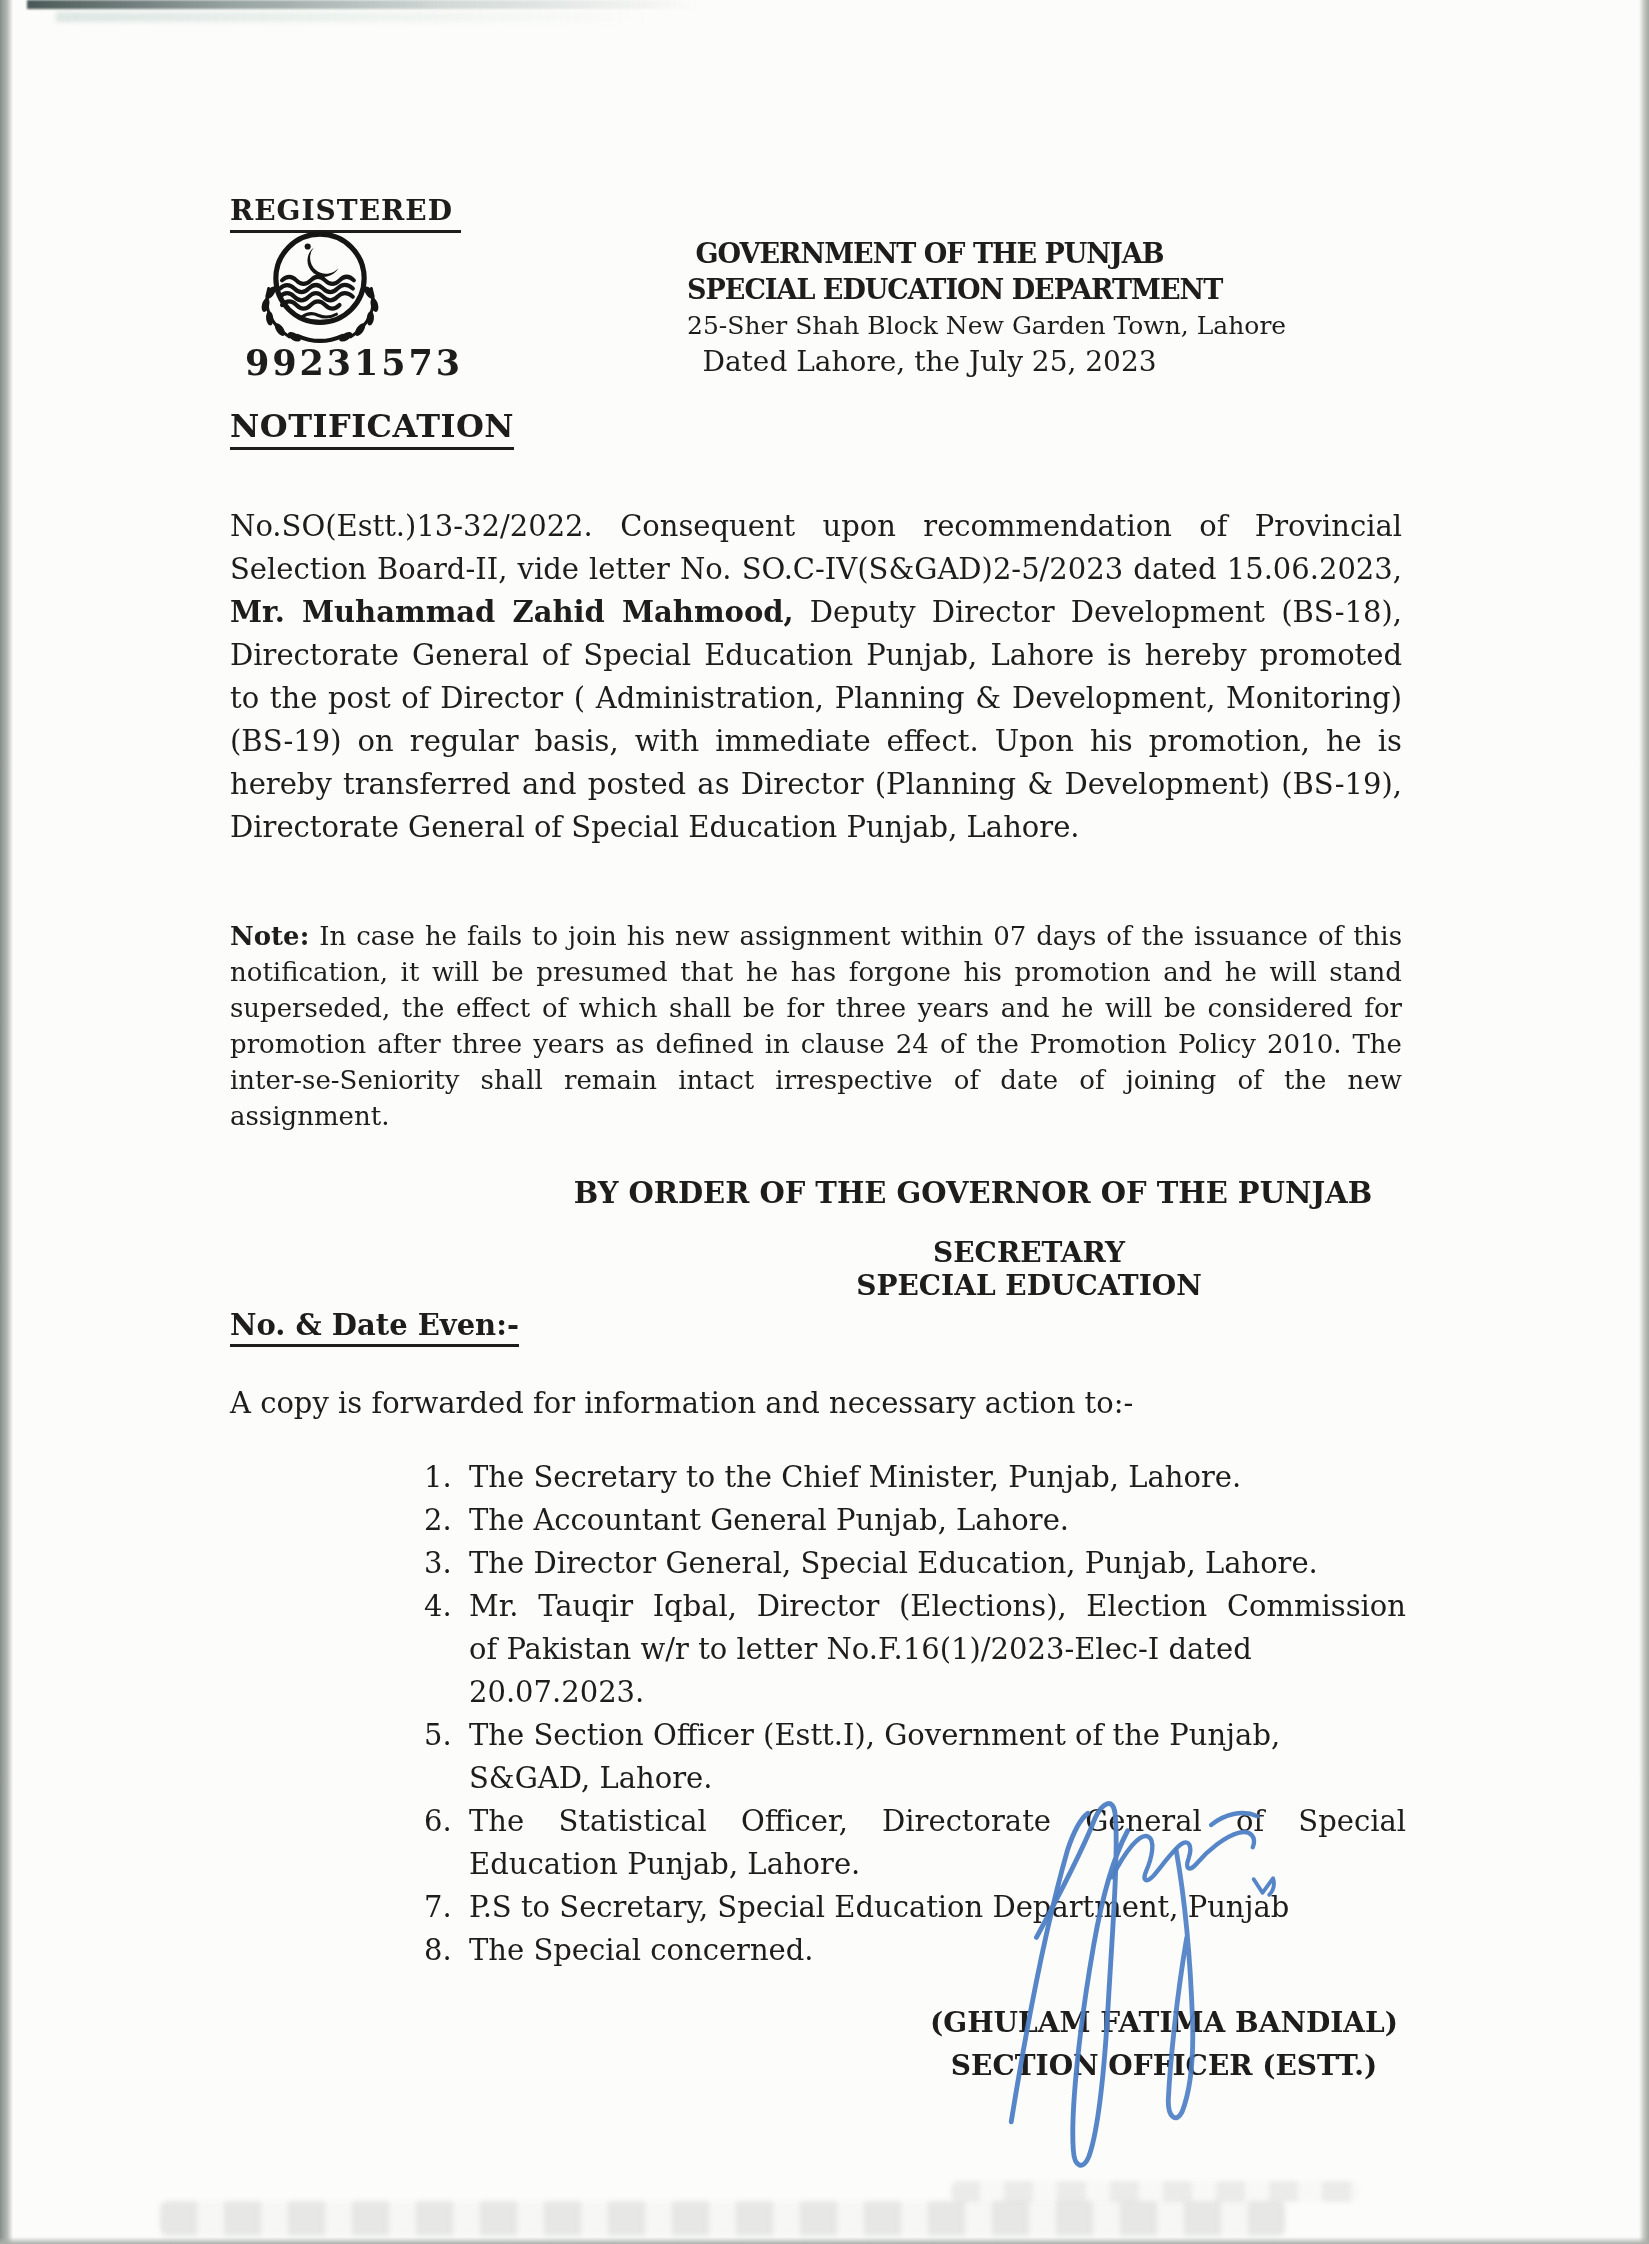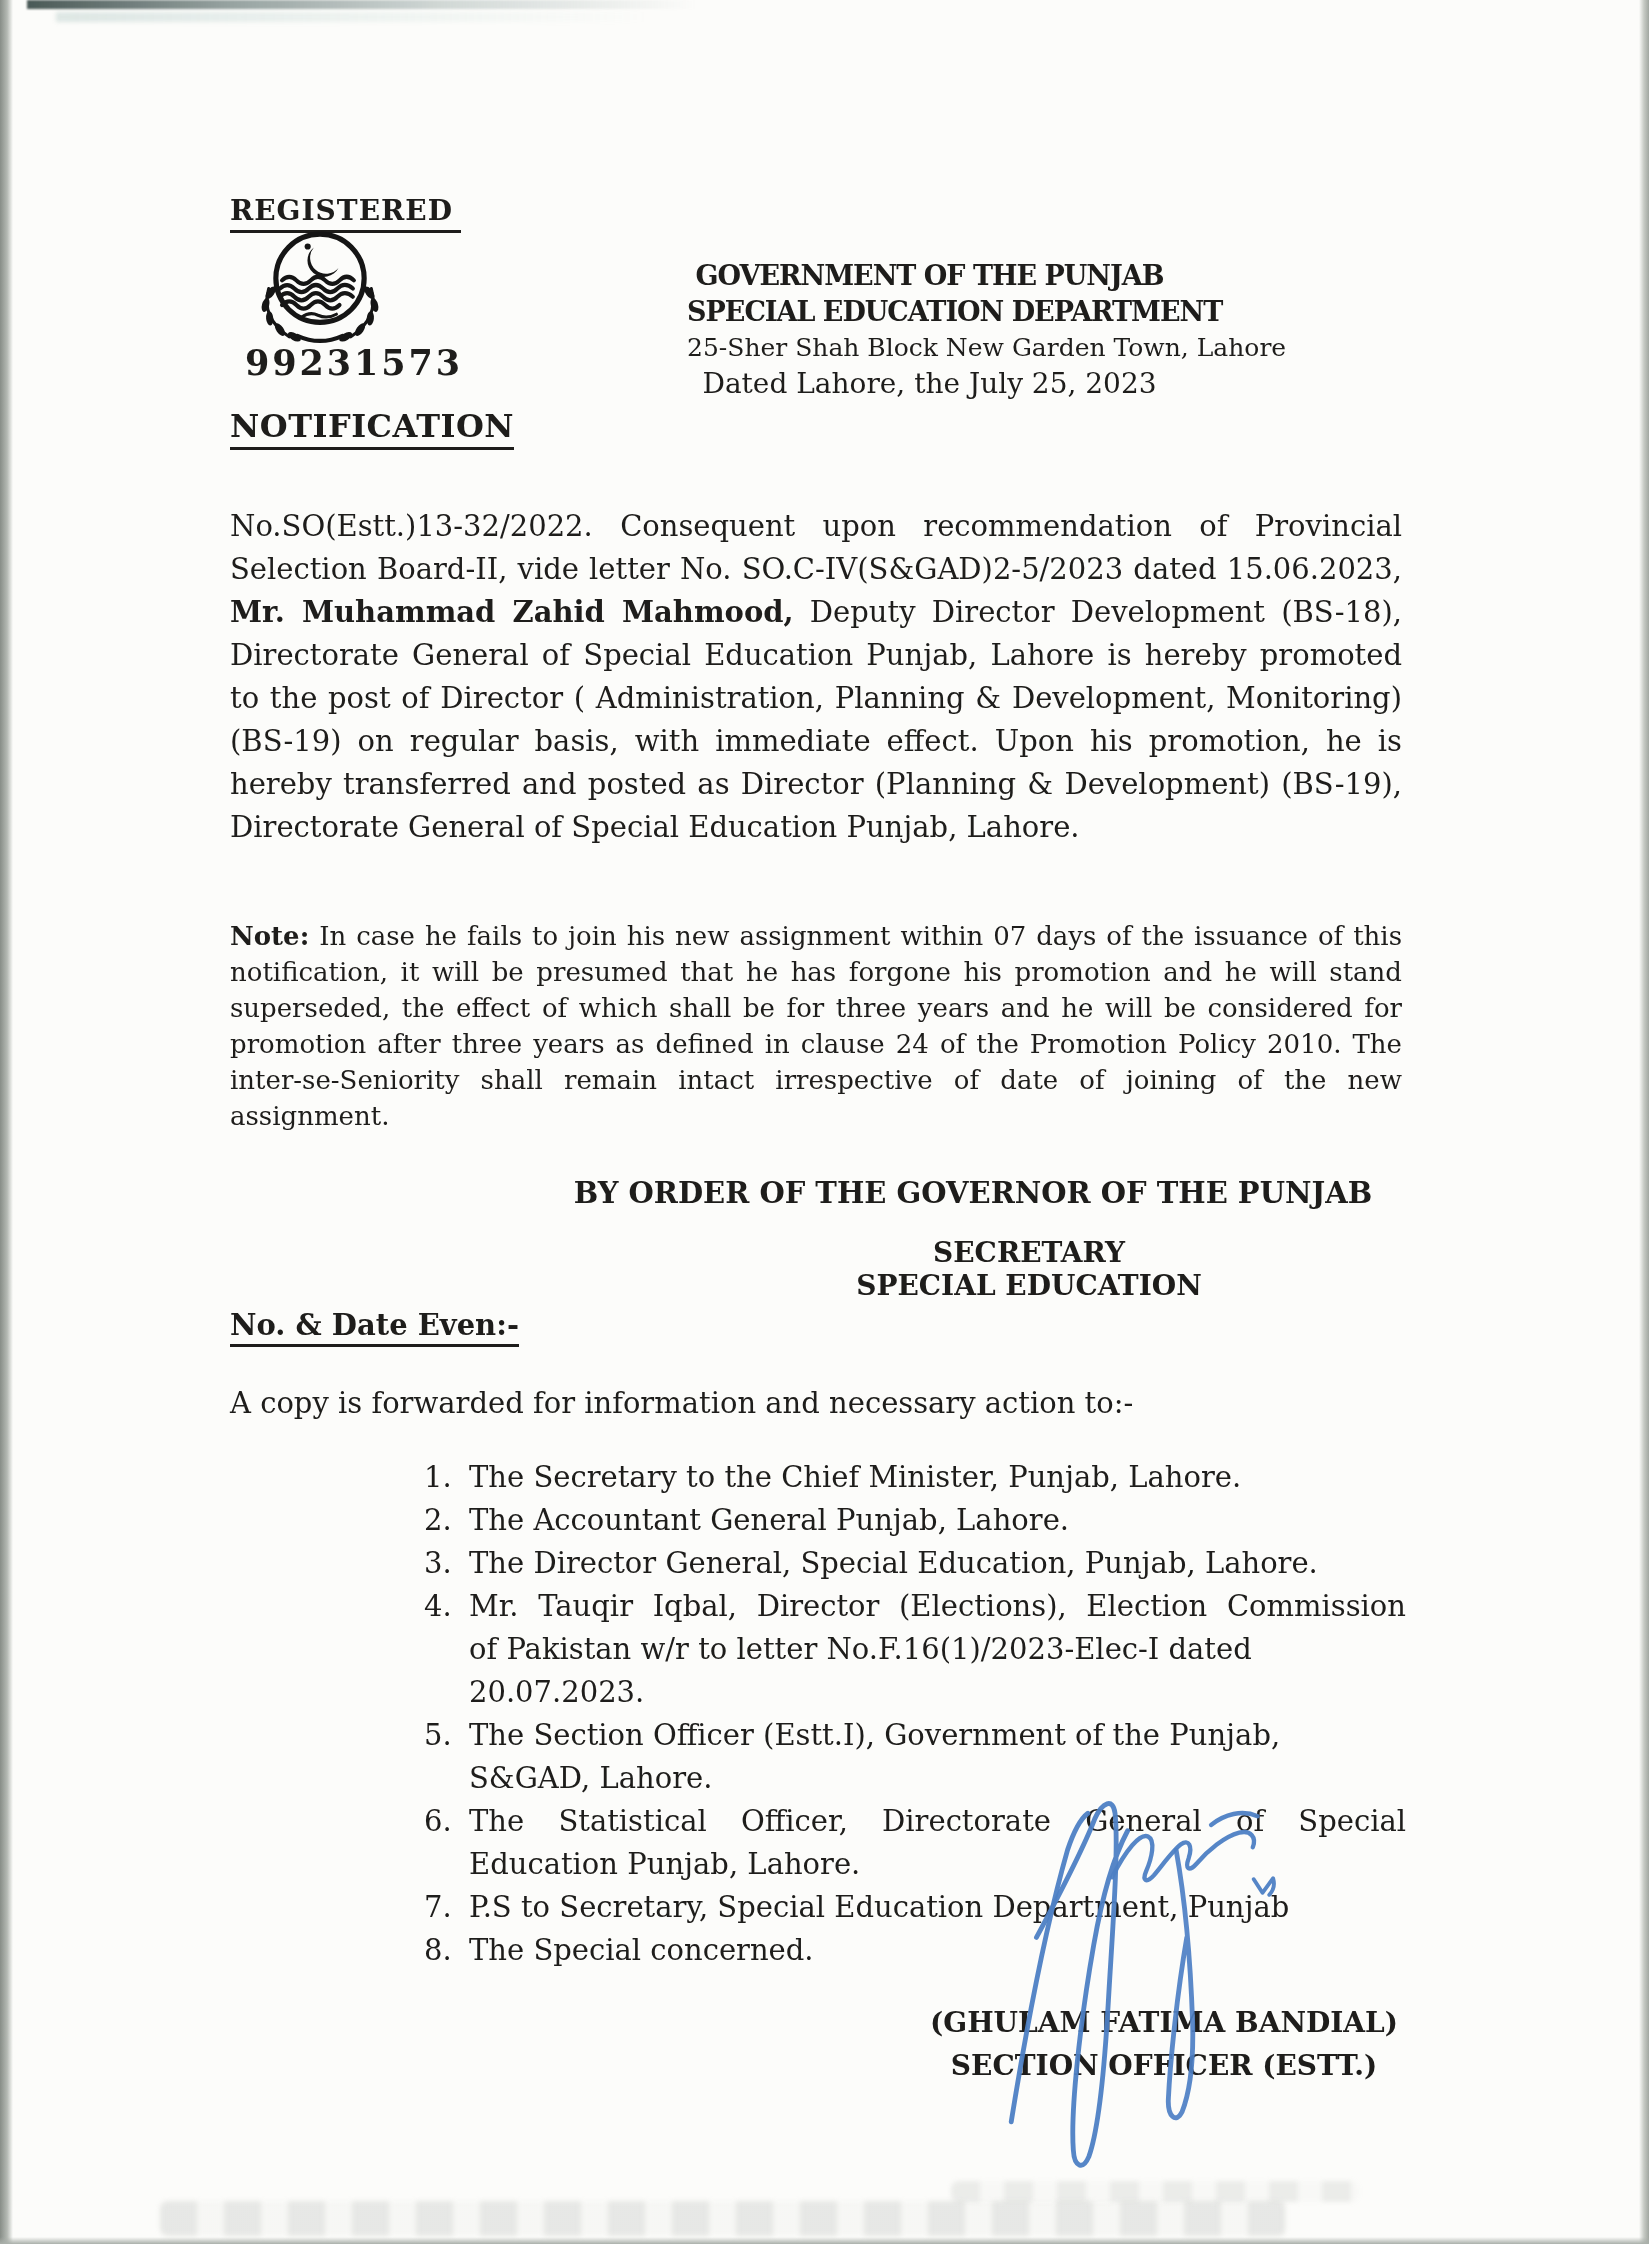--- a/index.html
+++ b/index.html
@@ -27,21 +27,21 @@
     filter:blur(2.9px);border-radius:7.8px;}
   .ghost-text2{position:absolute;left:951px;top:2181px;width:408px;height:21.3px;
     background:repeating-linear-gradient(90deg,rgba(150,155,150,.16) 0 29px,rgba(150,155,150,.04) 29px 53px);
     filter:blur(2.9px);border-radius:7.8px;}
 
   
   .registered{position:absolute;left:230px;top:158px;font-size:28px;font-weight:bold;
     letter-spacing:1px;border-bottom:3.9px solid #1e1d1b;padding:0 7.8px 2.9px 0;margin-top:36px;}
   .crest{position:absolute;left:248px;top:229px;}
   .reg-number{position:absolute;left:245px;top:342px;font-size:35px;font-weight:bold;letter-spacing:2.9px;text-align:right;}
-  .org-block{position:absolute;left:687px;top:236px;width:485px;text-align:center;margin-top:22px;}
+  .org-block{position:absolute;left:687px;top:236px;width:485px;text-align:center;}
   .org-line{font-size:27px;font-weight:bold;letter-spacing:-1px;white-space:nowrap;line-height:36px;}
   .addr-line{font-size:25px;white-space:nowrap;line-height:32px;margin-top:1.9px;}
   .dated-line{font-size:28px;white-space:nowrap;line-height:35px;margin-top:1.9px;}
 
   
   .notif-title{position:absolute;left:230px;top:407px;font-size:32px;font-weight:bold;
     letter-spacing:0.5px;border-bottom:3.9px solid #1e1d1b;padding-bottom:1.9px;}
   .body-para{position:absolute;left:230px;top:505px;width:1172px;margin:0;
     font-size:29px;line-height:43px;text-align:justify;}
   .note-para{position:absolute;left:230px;top:918px;width:1172px;margin:0;

